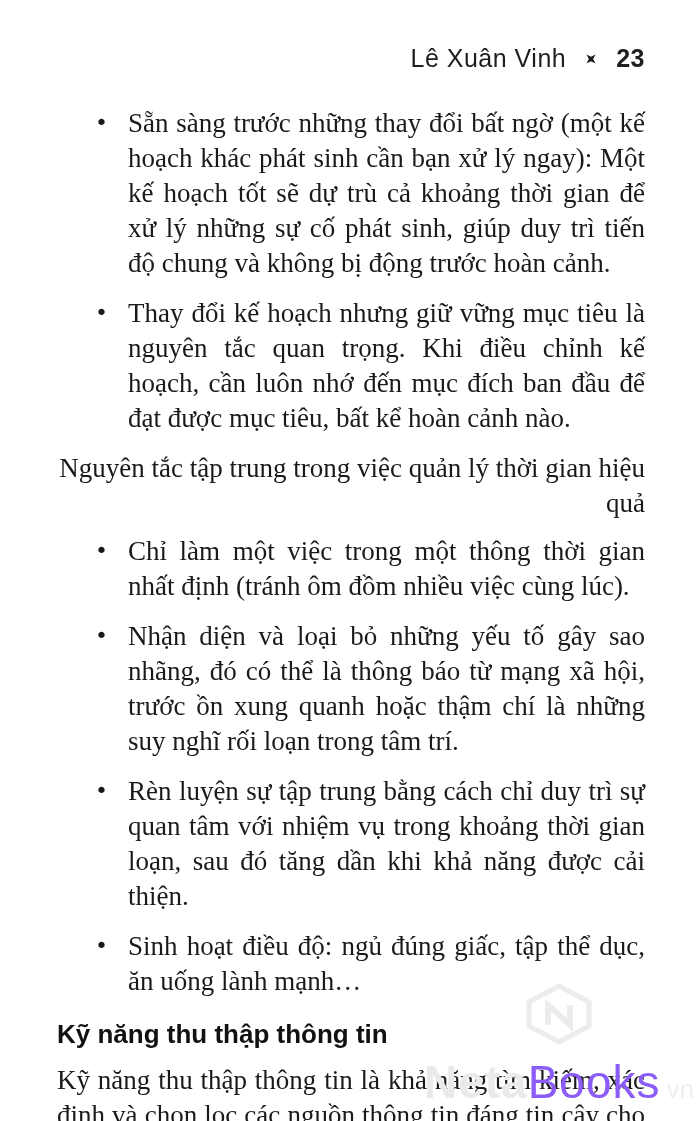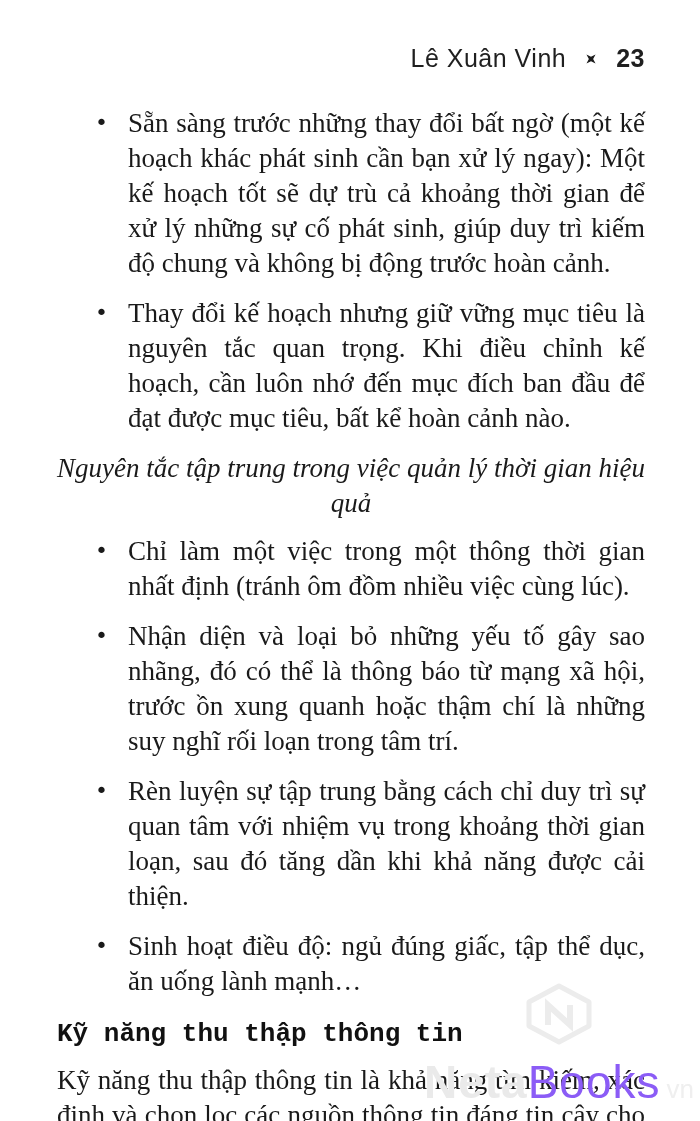--- a/index.html
+++ b/index.html
@@ -50,26 +50,25 @@
     margin: 0 0 15px 0;
   }
   .bullet-marker {
     position: absolute;
     left: 38px;
     top: -1px;
     font-family: "DejaVu Sans", sans-serif;
     font-size: 22px;
   }
   .italic-heading {
-    font-style: italic;
-    text-align: center;
+    text-align: right;
     margin: 7px 0 13px 0;
   }
   .section-heading {
-    font-family: Liberation Mono, monospace;
+    font-family: Liberation Sans, sans-serif;
     font-weight: 700;
     font-size: 26px;
     line-height: 35px;
     color: #111111;
     text-align: left;
     margin: 18px 0 11px 0;
   }
   .paragraph { margin: 0; }
   
   .watermark {
@@ -105,21 +104,21 @@
         <path d="M12 1 L14.6 9.4 L23 12 L14.6 14.6 L12 23 L9.4 14.6 L1 12 L9.4 9.4 Z" fill="#1c1c1c" transform="rotate(45 12 12)"></path>
       </svg>
     </span>
     <span class="page-num">23</span>
   </div>
 
   <div class="content">
 
     <div class="bullet-item">
       <span class="bullet-marker">•</span>
-      <span>Sẵn sàng trước những thay đổi bất ngờ (một kế hoạch khác phát sinh cần bạn xử lý ngay): Một kế hoạch tốt sẽ dự trù cả khoảng thời gian để xử lý những sự cố phát sinh, giúp duy trì kiếm độ chung và không bị động trước hoàn cảnh.</span>
+      <span>Sẵn sàng trước những thay đổi bất ngờ (một kế hoạch khác phát sinh cần bạn xử lý ngay): Một kế hoạch tốt sẽ dự trù cả khoảng thời gian để xử lý những sự cố phát sinh, giúp duy trì tiến độ chung và không bị động trước hoàn cảnh.</span>
     </div>
 
     <div class="bullet-item">
       <span class="bullet-marker">•</span>
       <span>Thay đổi kế hoạch nhưng giữ vững mục tiêu là nguyên tắc quan trọng. Khi điều chỉnh kế hoạch, cần luôn nhớ đến mục đích ban đầu để đạt được mục tiêu, bất kể hoàn cảnh nào.</span>
     </div>
 
     <div class="italic-heading">Nguyên tắc tập trung trong việc quản lý thời gian hiệu quả</div>
 
     <div class="bullet-item">

